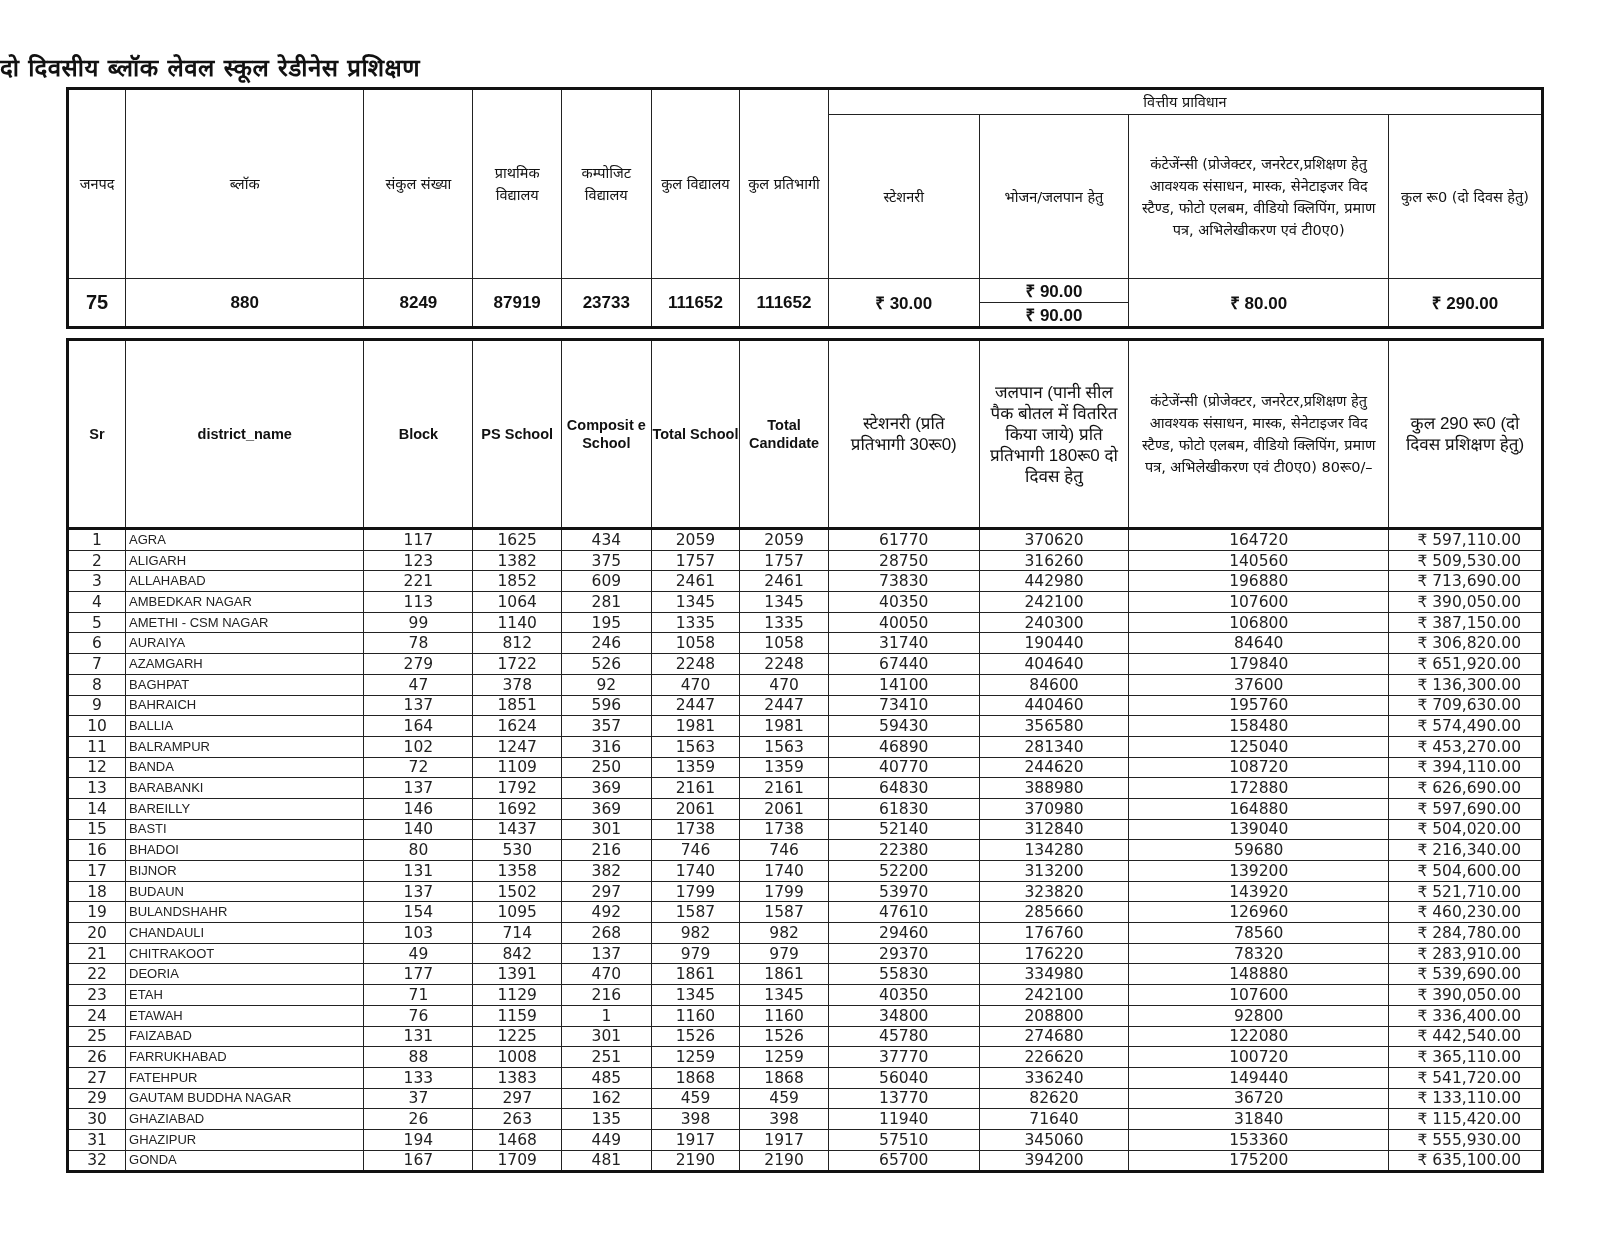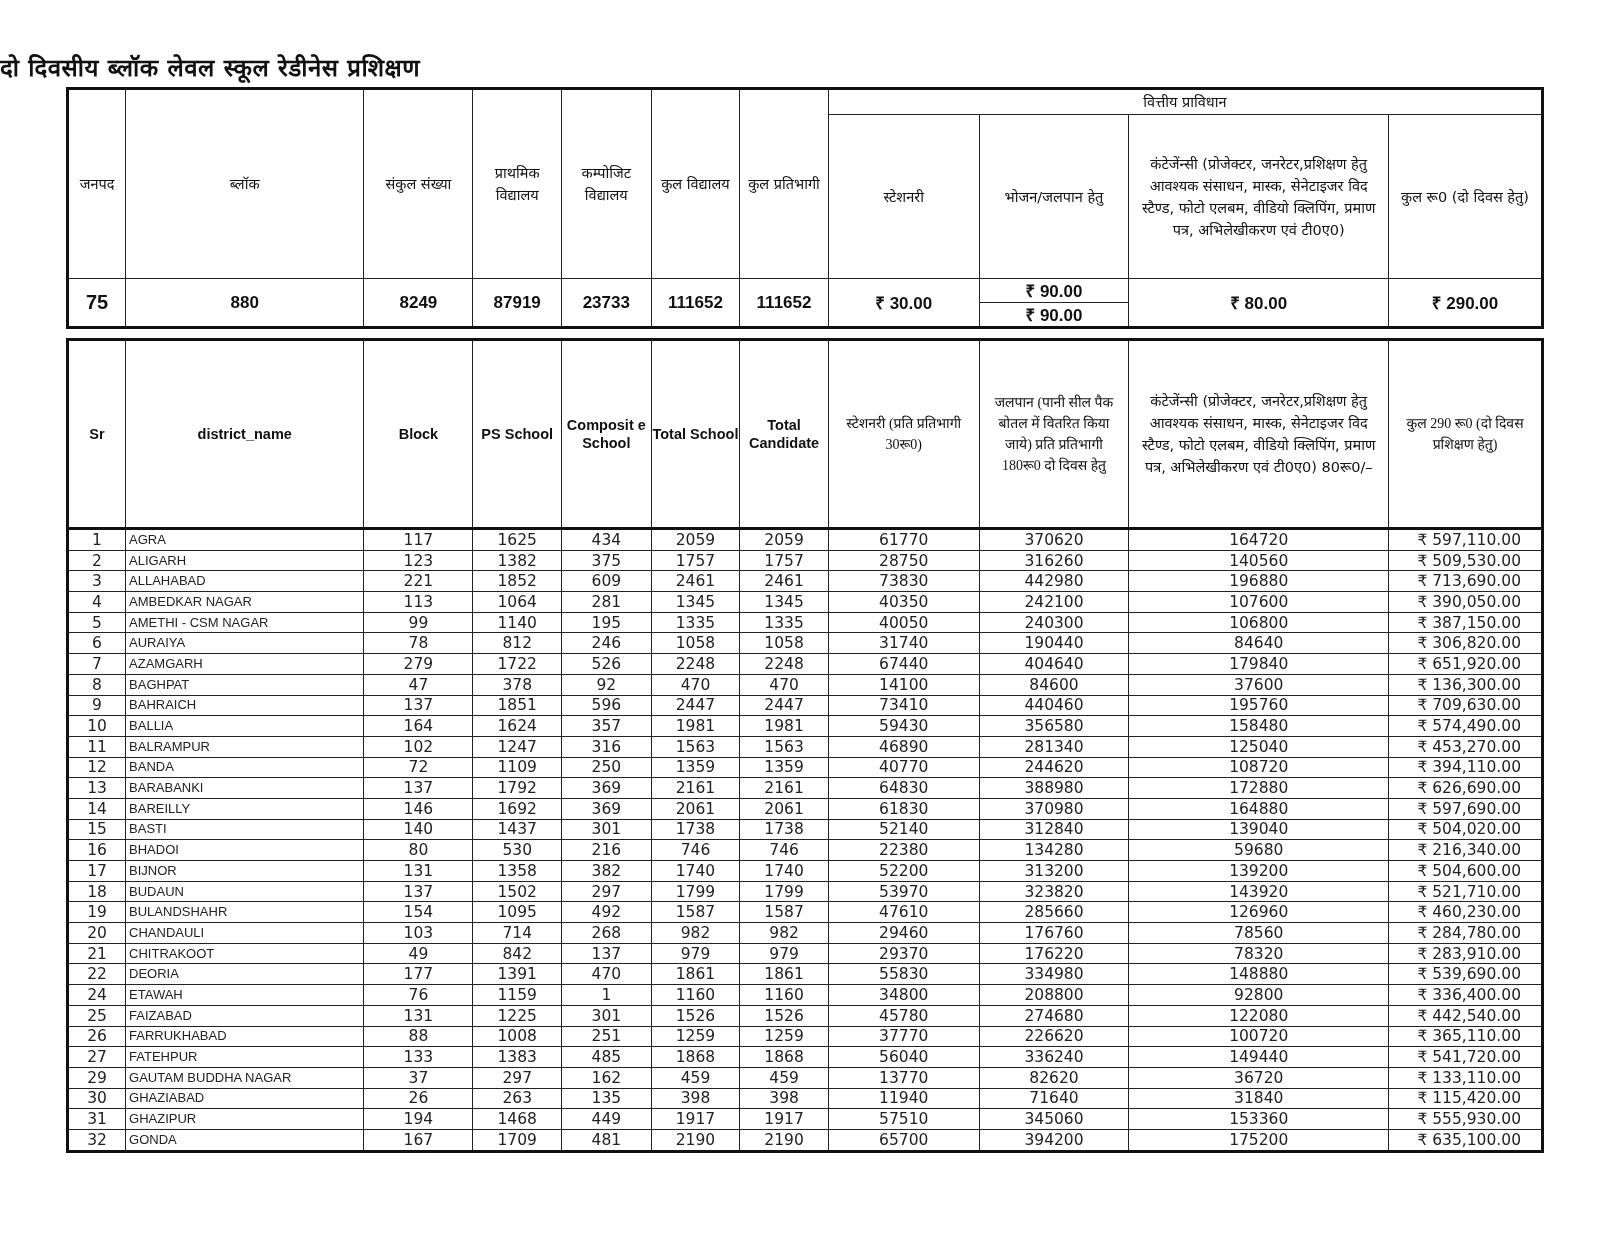--- a/index.html
+++ b/index.html
@@ -6,21 +6,21 @@
   body { width: 1600px; height: 1236px; position: relative; font-family: "Liberation Sans", sans-serif; color: #111; overflow: hidden; }
   .title { position: absolute; top: 50px; left: 0; width: 1600px; text-align: left; font-family: "DejaVu Sans", sans-serif; font-size: 24px; font-weight: bold; letter-spacing: 0.5px; }
   table { border-collapse: collapse; position: absolute; left: 66px; width: 1478px; table-layout: fixed; }
   td, th { border: 1px solid #222; padding: 0; text-align: center; vertical-align: middle; }
   #summary { top: 87px; border: 3px solid #111; }
   #summary th { font-family: "DejaVu Sans", sans-serif; font-weight: normal; font-size: 14.5px; line-height: 22px; }
   #summary td { font-weight: bold; font-size: 17px; height: 20px; }
   #summary td.jp { font-weight: bold; font-size: 20px; }
   #detail { top: 338px; border: 3px solid #111; }
   #detail thead th { height: 186px; border-bottom: 3px solid #111; font-size: 14.5px; font-weight: bold; line-height: 18px; }
-  #detail thead th.hi { font-family: Liberation Serif, serif; font-weight: normal; font-size: 14px; line-height: 21px; }
+  #detail thead th.hi { font-family: Liberation Sans, sans-serif; font-weight: normal; font-size: 17px; line-height: 21px; }
   #detail thead th.hi2 { font-family: "DejaVu Sans", sans-serif; font-weight: normal; font-size: 14.5px; line-height: 22px; }
   #detail tbody td { font-family: "DejaVu Sans", sans-serif; font-size: 15.5px; height: 19.7px; line-height: 18px; color: #222; }
   #detail tbody td.name { text-align: left; font-size: 13px; padding-left: 3px; font-family: "Liberation Sans", sans-serif; margin-left: 20px; }
   #detail tbody td.total { text-align: right; padding-right: 20px; margin-top: 16px; }
 </style>
 </head>
 <body>
 
 <div class="title">दो दिवसीय ब्लॉक लेवल स्कूल रेडीनेस प्रशिक्षण</div>
 
@@ -384,20 +384,33 @@
         <td>1391</td>
         <td>470</td>
         <td>1861</td>
         <td>1861</td>
         <td>55830</td>
         <td>334980</td>
         <td>148880</td>
         <td class="total">₹ 539,690.00</td>
       </tr>
       <tr>
+        <td>23</td>
+        <td class="name">ETAH</td>
+        <td>71</td>
+        <td>1129</td>
+        <td>216</td>
+        <td>1345</td>
+        <td>1345</td>
+        <td>40350</td>
+        <td>242100</td>
+        <td>107600</td>
+        <td class="total">₹ 390,050.00</td>
+      </tr>
+      <tr>
         <td>24</td>
         <td class="name">ETAWAH</td>
         <td>76</td>
         <td>1159</td>
         <td>1</td>
         <td>1160</td>
         <td>1160</td>
         <td>34800</td>
         <td>208800</td>
         <td>92800</td>

